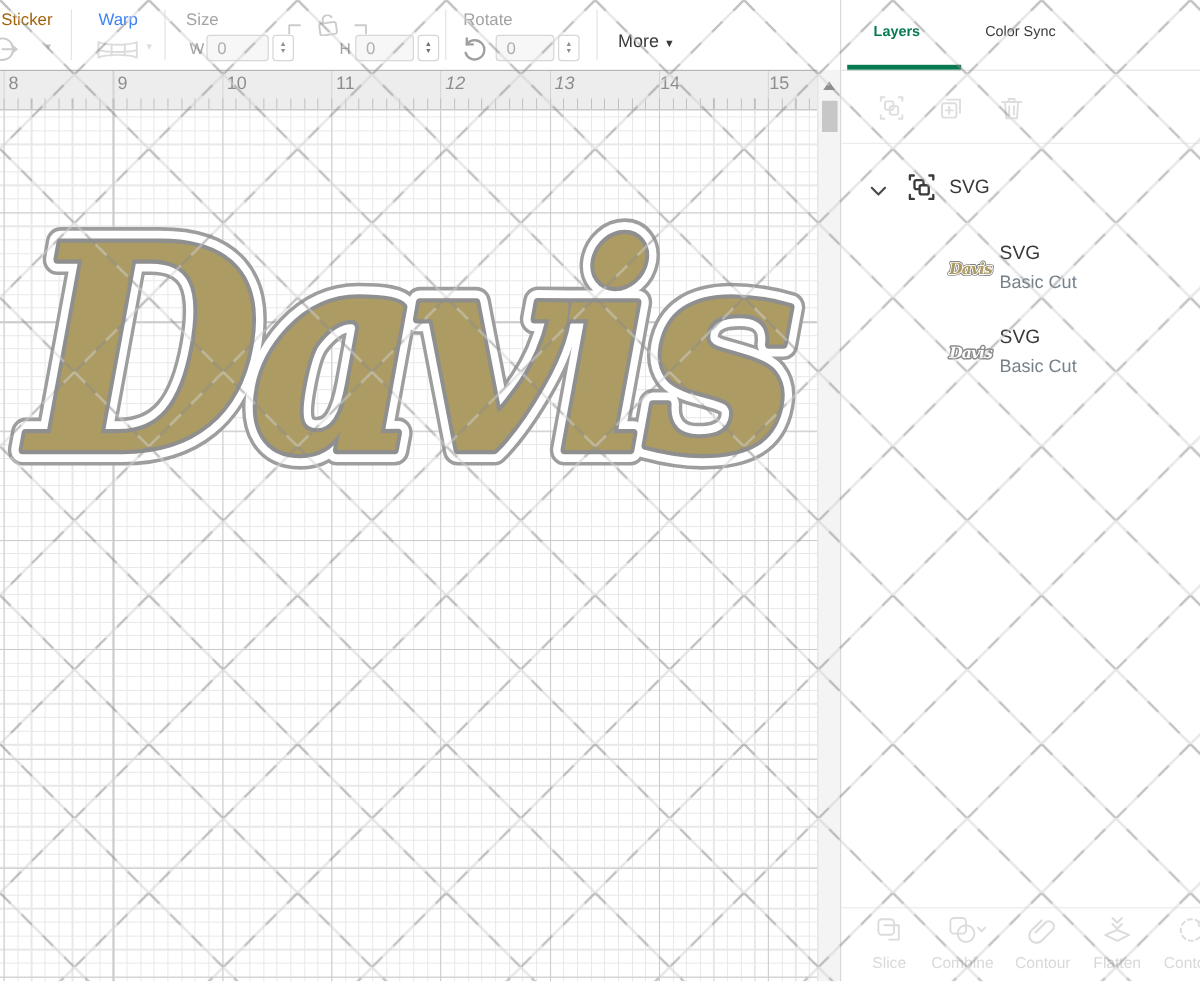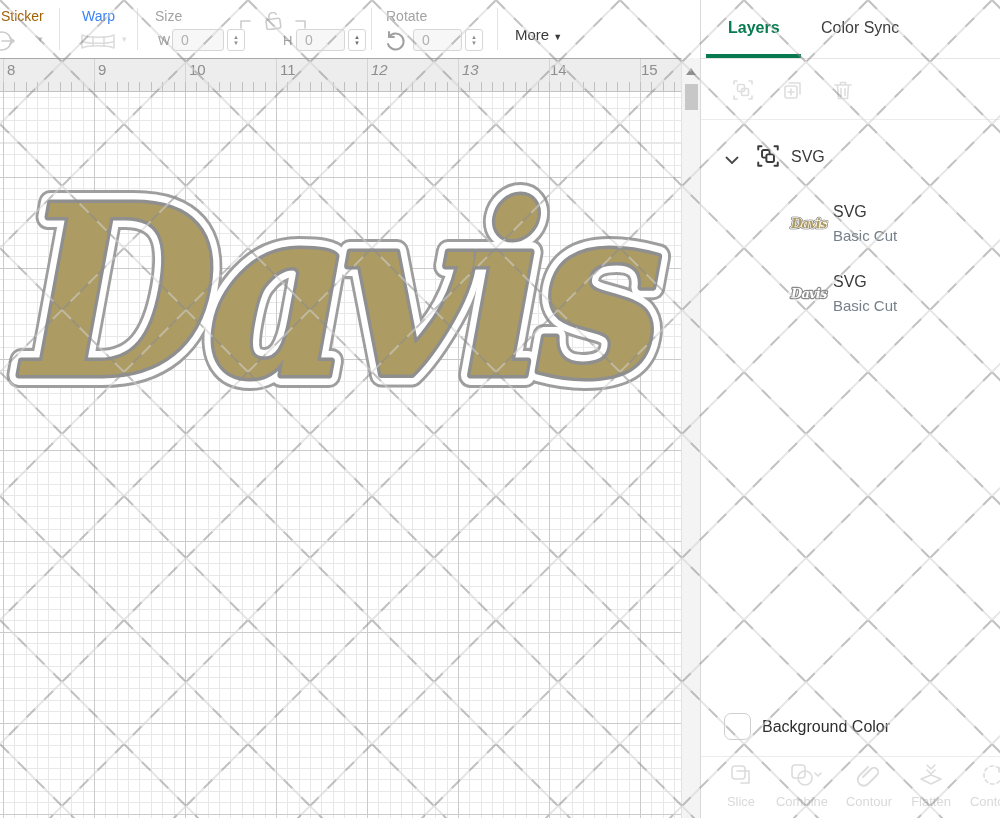--- a/index.html
+++ b/index.html
@@ -50,21 +50,21 @@
   .vscroll { position:absolute; left:681px; top:58px; width:19px; height:760px;
              background:#f4f4f4; border-left:1px solid #e2e2e2; z-index:4; }
   .vscroll-up { position:absolute; left:4px; top:10px; width:0; height:0;
                 border-left:5px solid transparent; border-right:5px solid transparent;
                 border-bottom:7px solid #909090; }
   .vscroll-thumb { position:absolute; left:3px; top:26px; width:13px; height:26px; background:#c7c7c7; }
 
   
   .panel { position:absolute; left:700px; top:0; width:300px; height:818px; background:#fff;
            border-left:1px solid #d9d9d9; overflow:hidden; z-index:5; }
-  .tab { position:absolute; top:19px; font-size:16px; cursor:pointer; }
+  .tab { position:absolute; top:19px; font-size:12px; cursor:pointer; }
   .tab.active { font-weight:bold; }
   .tab-underline { position:absolute; left:5px; top:54px; width:95px; height:5px; }
   .tabs-border { position:absolute; left:0; top:58px; width:300px; height:1px; background:#e4e4e4; }
   .panel-icons { position:absolute; left:0; top:76px; width:300px; height:34px; }
   .p-icon { position:absolute; top:2px; width:24px; height:24px; color:#dedede; }
   .panel-div1 { position:absolute; left:0; top:119px; width:300px; height:1px; background:#ececec; }
   .group-row { position:absolute; left:0; top:140px; width:300px; height:36px; }
   .group-label { position:absolute; left:90px; top:8px; font-size:16px; color:#3a3a3a; }
   .layer-row { position:absolute; left:0; width:300px; height:60px; }
   .layer-title { position:absolute; left:132px; top:0; font-size:16px; color:#3a3a3a; }
@@ -249,24 +249,20 @@
       <svg class="layer-thumb" width="40" height="22" viewBox="0 0 40 22">
         <g font-family="DejaVu Serif, serif" font-style="italic" font-weight="bold" font-size="13" letter-spacing="-0.8">
           <text x="2" y="15" fill="none" stroke="#8a8a8a" stroke-width="2.4" stroke-linejoin="round">Davis</text>
           <text x="2" y="15" fill="#ffffff">Davis</text>
         </g>
       </svg>
       <span class="layer-title">SVG</span>
       <span class="layer-sub">Basic Cut</span>
     </div>
 
-    <div class="bg-row">
-      <div class="bg-swatch"></div>
-      <span class="bg-label">Background Color</span>
-    </div>
     <div class="panel-div2"></div>
 
     <div class="actions">
       <div class="action" style="left:10px;">
         <span class="a-icon"><svg class="lineart" width="26" height="26" viewBox="0 0 26 26">
               <rect x="4" y="4" width="13" height="13" rx="3"></rect>
               <path d="M9 9h12v12H13"></path>
             </svg></span>
         <span class="a-label">Slice</span>
       </div>

